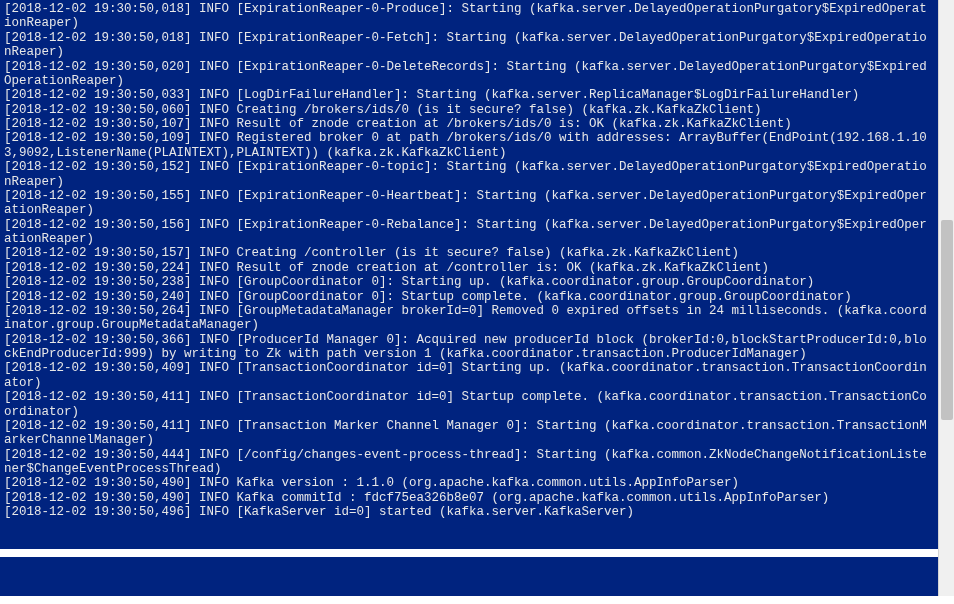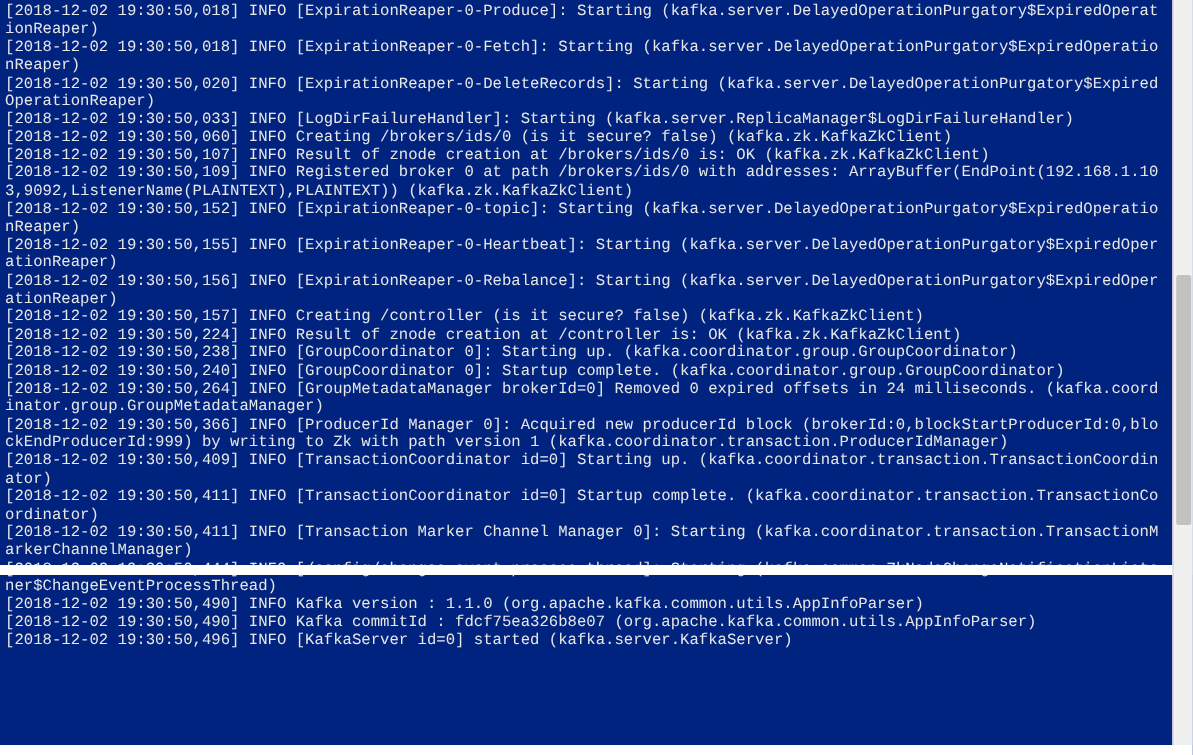--- a/index.html
+++ b/index.html
@@ -9,21 +9,21 @@
     height: 604px;
     overflow: hidden;
     font-family: "Consolas", "Courier New", monospace;
     font-size: 12.5px;
     line-height: 1.15;
     background: #fff;
   }
   .terminal-wrapper {
     position: relative;
     width: 954px;
-    height: 460px;
+    height: 557px;
     background: #fff;
   }
   .terminal {
     position: absolute;
     top: 0;
     left: 0;
     width: 938px;
     height: 596px;
     background: #00237f;
     color: #e7e7e7;

